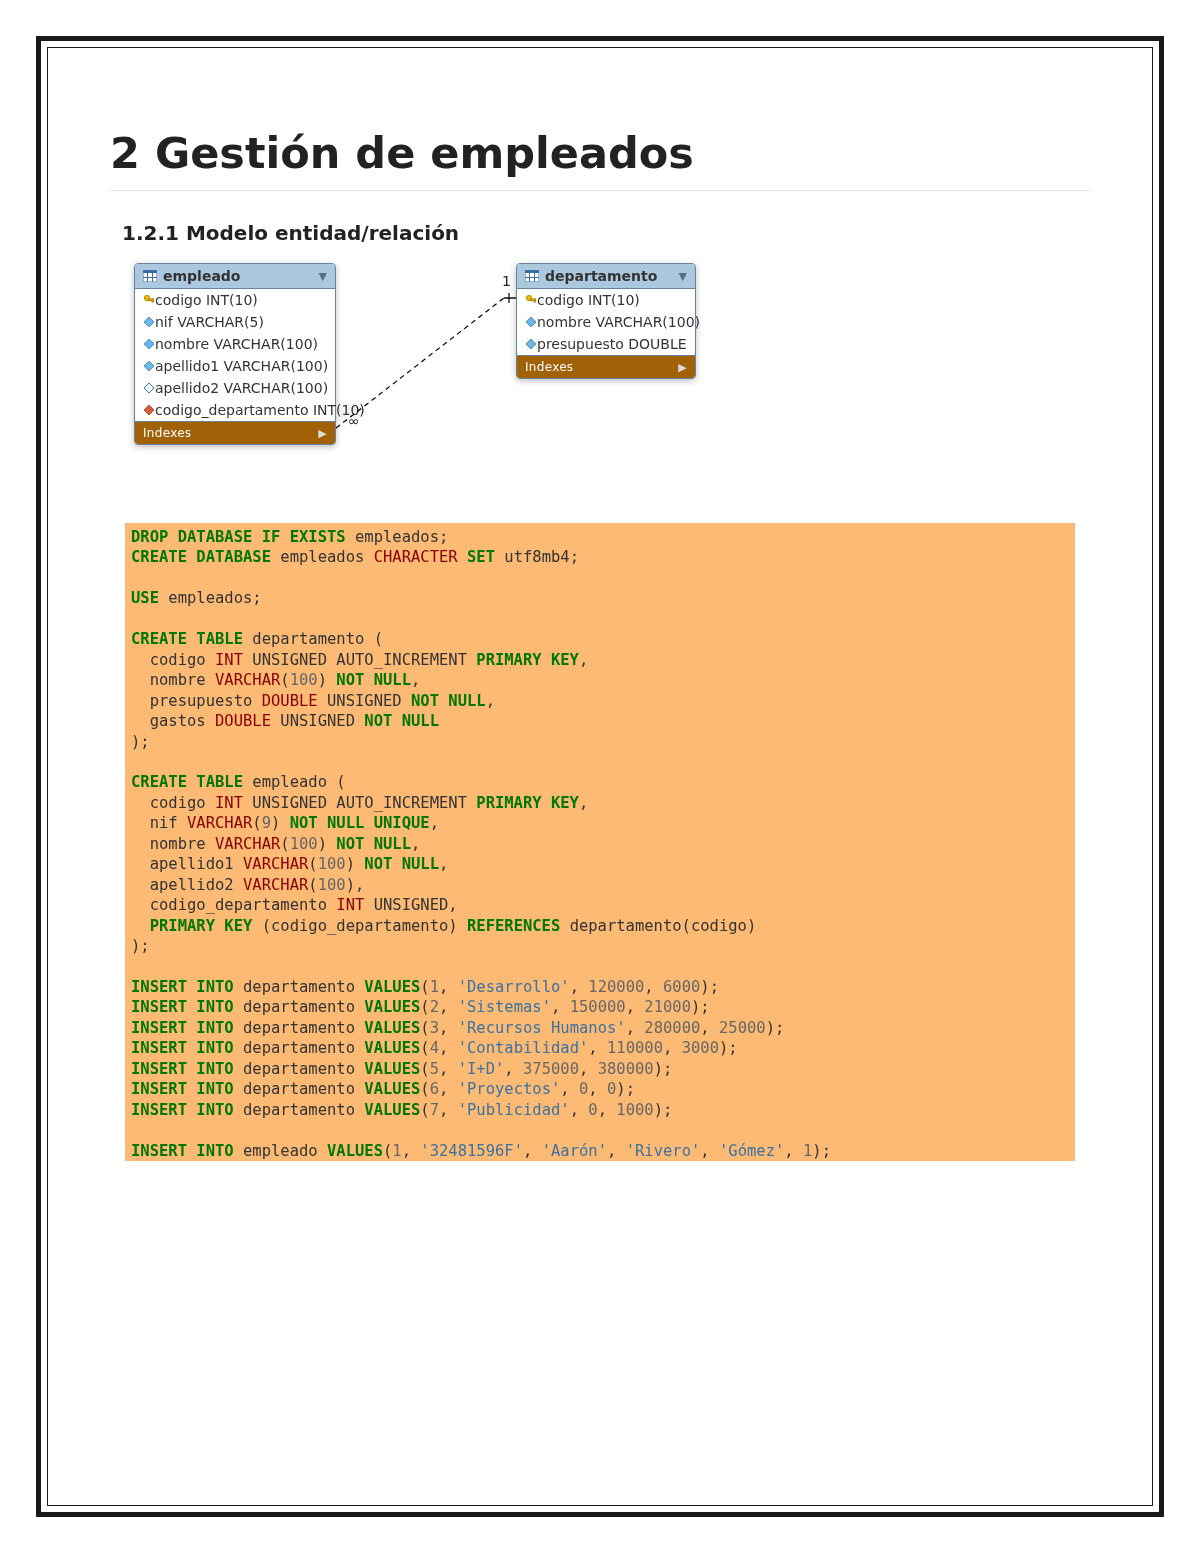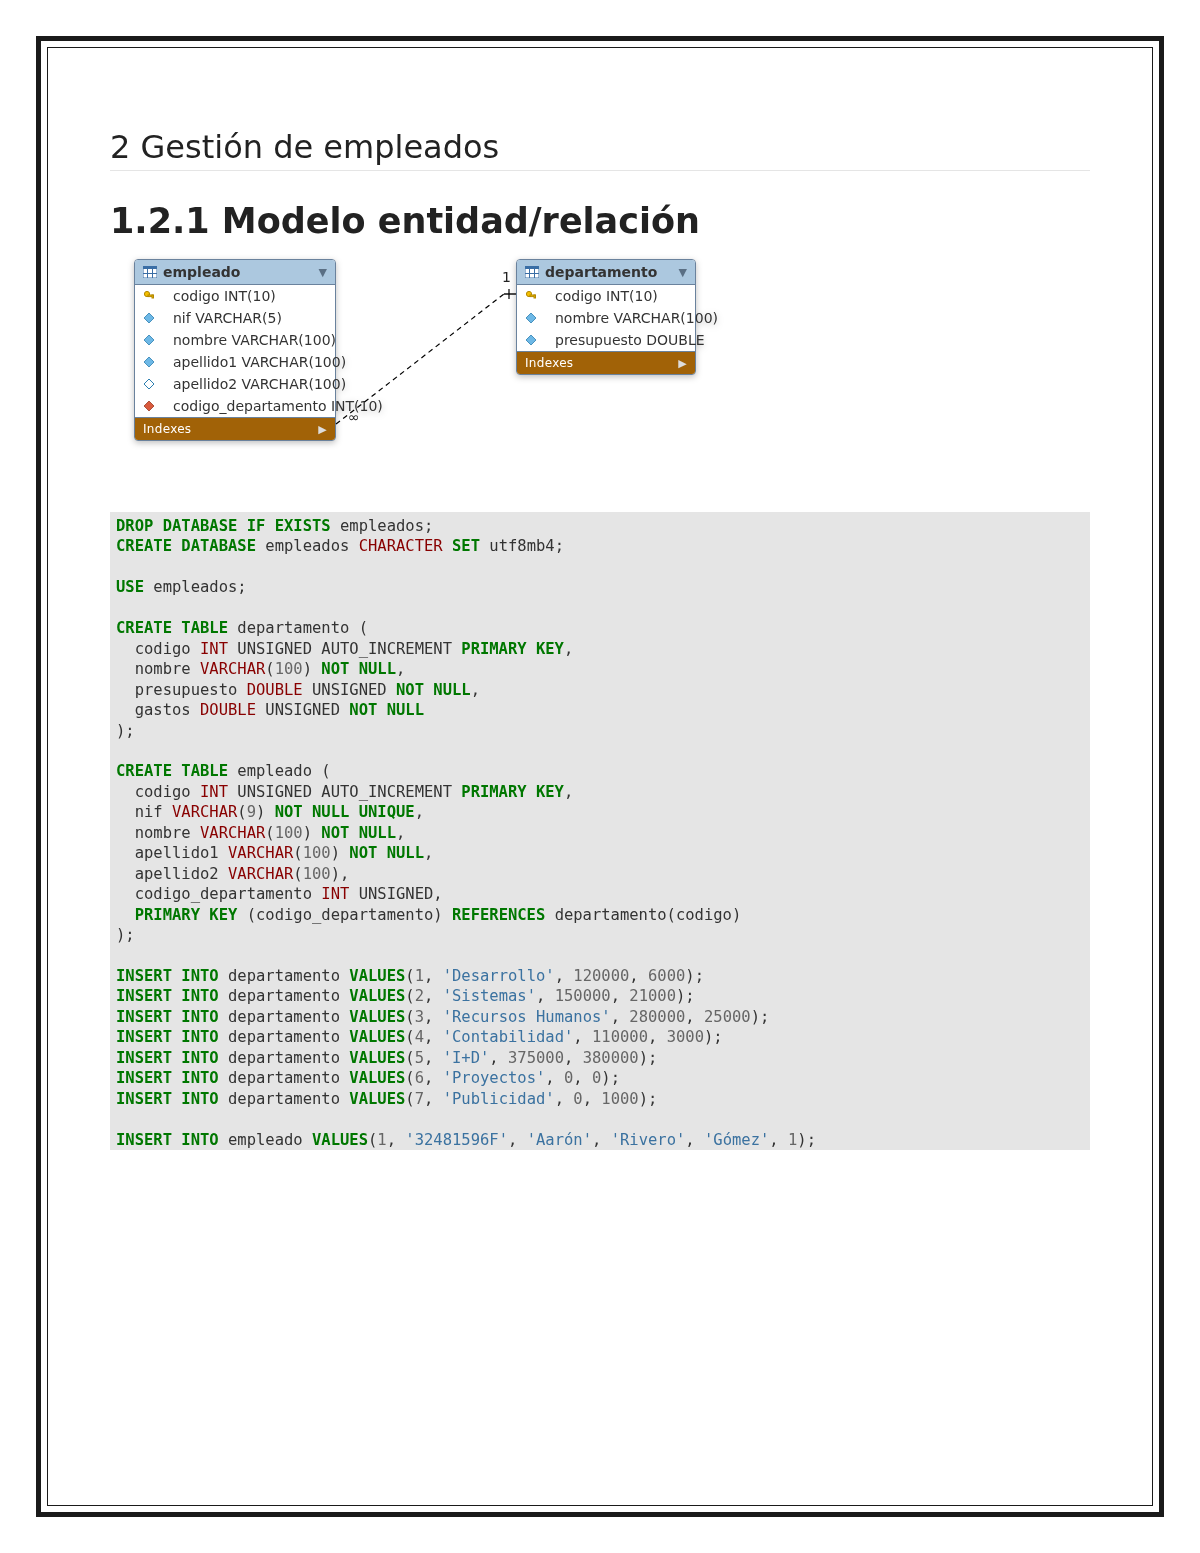--- a/index.html
+++ b/index.html
@@ -25,30 +25,30 @@
   .page-inner {
     width: 100%;
     min-height: 1459px;
     box-sizing: border-box;
     border: 1px solid #1a1a1a;
     padding: 80px 62px 50px 62px;
     font-family: "DejaVu Sans", "Bitstream Vera Sans", Verdana, sans-serif;
     color: #222;
   }
   h1.doc-h1 {
-    font-size: 32px;
+    font-size: 43px;
     margin: 0 0 6px 0;
-    padding-bottom: 4px;
+    padding-bottom: 12px;
     border-bottom: 1px solid #e5e5e5;
-    font-weight: 400;
+    font-weight: 700;
   }
   h2.doc-h2 {
-    font-size: 35px;
+    font-size: 20px;
     font-weight: 700;
-    margin: 30px 0 18px 0;
+    margin: 30px 0 18px 12px;
   }
 
   
   .er-wrap {
     position: relative;
     height: 245px;
     margin: 10px 0 8px 0;
   }
   .er-table {
     position: absolute;
@@ -77,21 +77,21 @@
   .er-head .table-ico svg { width: 14px; height: 12px; }
   .er-head .er-collapse {
     margin-left: auto;
     color: #5a6f84;
     font-size: 11px;
   }
   .er-body { }
   .er-row {
     display: flex;
     align-items: center;
-    gap: 18px;
+    gap: 0;
     padding: 3px 8px;
     white-space: nowrap;
   }
   .er-row .bullet {
     width: 12px; height: 12px;
     display: inline-flex; align-items:center; justify-content:center;
     flex: 0 0 auto;
   }
   .er-foot {
     background: #a16207;
@@ -111,22 +111,22 @@
   .er-connector {
     position: absolute;
   }
   .er-label {
     position: absolute;
     font-size: 14px;
   }
 
   
   pre.code {
-    background: #e5e5e5;
-    margin: 0;
+    background: #fdba74;
+    margin: 15px;
     padding: 4px 6px 0 6px;
     font-family: "DejaVu Sans Mono", Menlo, Consolas, monospace;
     font-size: 15.5px;
     line-height: 1.32;
     white-space: pre;
     overflow-x: auto;
     color: #333;
   }
   .kw  { color: #007700; font-weight: 700; } 
   .ty  { color: #880000; }                   

